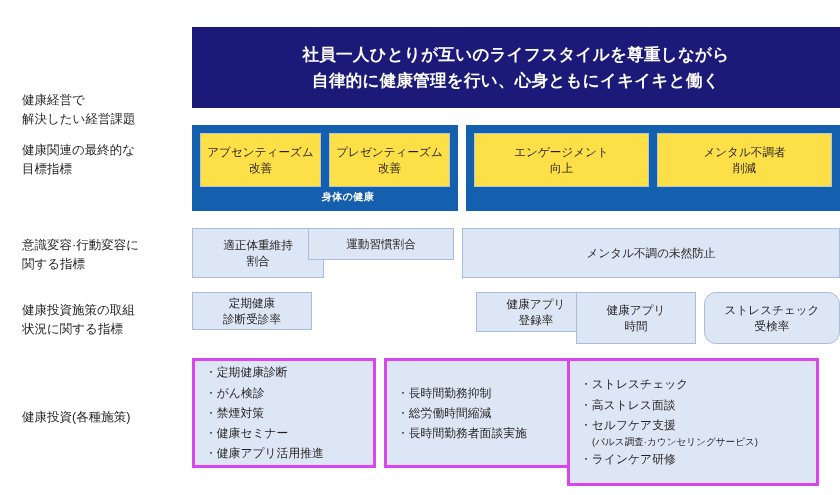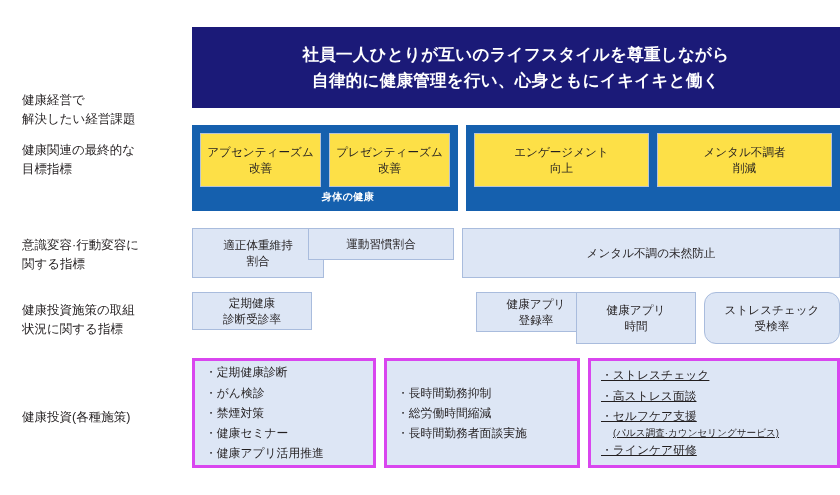--- a/index.html
+++ b/index.html
@@ -182,21 +182,21 @@
       <div class="blist-item">・がん検診</div>
       <div class="blist-item">・禁煙対策</div>
       <div class="blist-item">・健康セミナー</div>
       <div class="blist-item">・健康アプリ活用推進</div>
     </div>
   <div class="blist" style="left:384px; top:358px; width:196px; height:110px;">
       <div class="blist-item">・長時間勤務抑制</div>
       <div class="blist-item">・総労働時間縮減</div>
       <div class="blist-item">・長時間勤務者面談実施</div>
     </div>
-  <div class="blist" style="left:588px; top:358px; width:252px; height:110px;text-decoration:underline;">
+  <div class="blist" style="left:567px; top:358px; width:252px; height:128px;">
       <div class="blist-item">・ストレスチェック</div>
       <div class="blist-item">・高ストレス面談</div>
       <div class="blist-item">・セルフケア支援</div>
       <div class="blist-item sub">(パルス調査·カウンセリングサービス)</div>
       <div class="blist-item">・ラインケア研修</div>
     </div>
 
 </div>
 
 </body></html>

